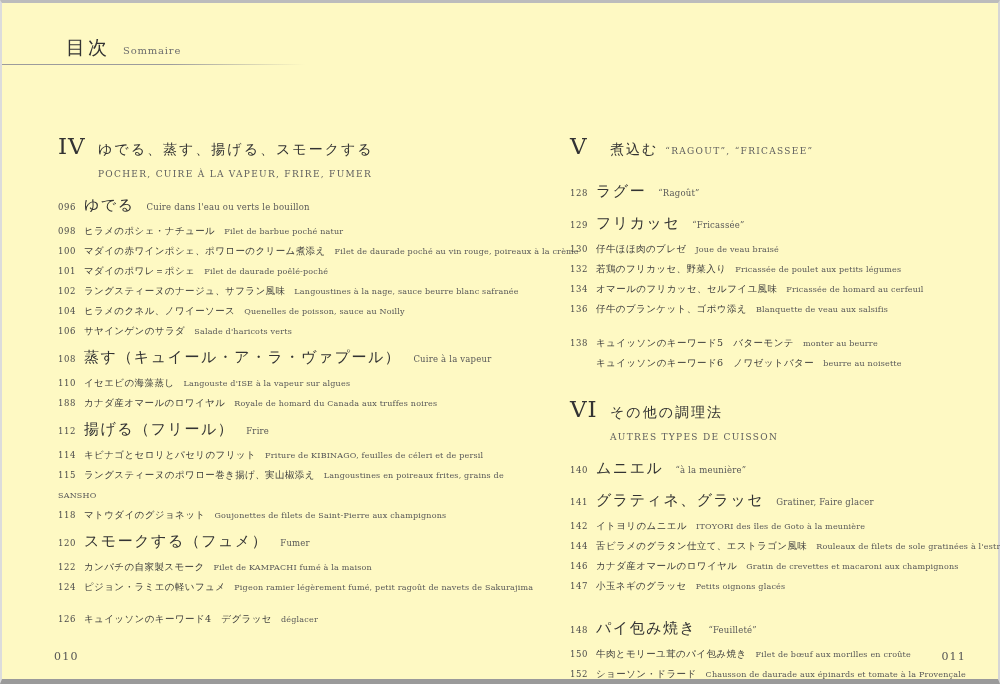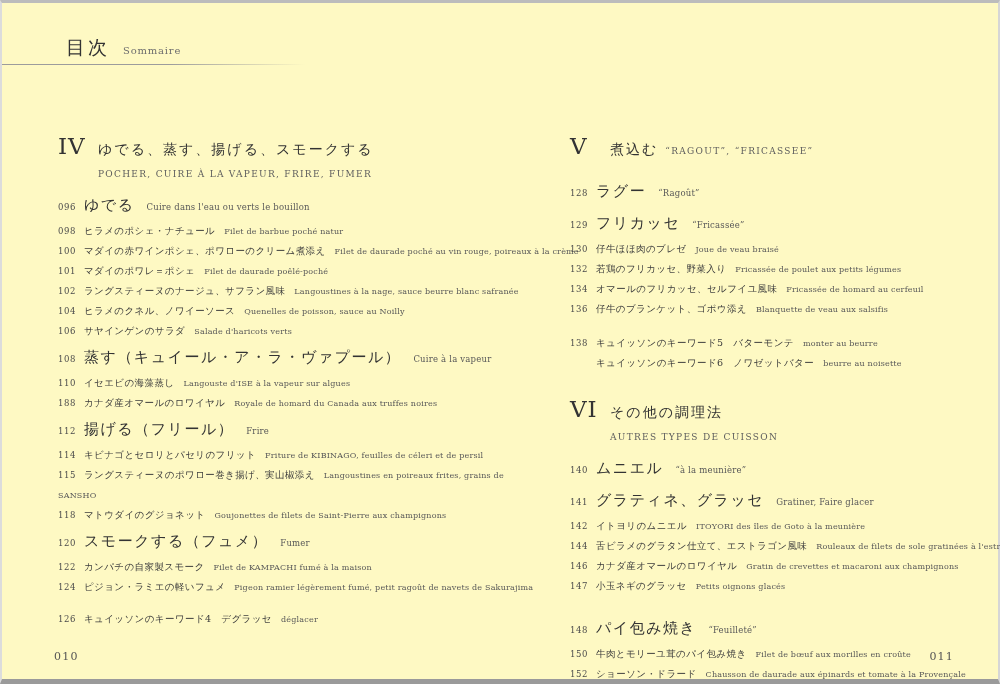--- a/index.html
+++ b/index.html
@@ -45,21 +45,21 @@
   .row.subhead{line-height:22px;margin:8px 0 4px;}
   .row.subhead .jp{font-size:15px;letter-spacing:1.5px;color:#333;}
   .row.subhead .note{font-size:8.5px;margin-left:12px;}
 
   .row.cont .note{margin-left:0;}
 
   .gap{width:100%;}
 
   .pagenum{position:absolute;bottom:16px;font-size:11px;letter-spacing:1.2px;color:#555;margin-left:22px;}
   .pagenum.pn-left{left:30px;}
-  .pagenum.pn-right{right:44px;}
+  .pagenum.pn-right{right:32px;}
 </style>
 </head>
 <body>
 
 <div class="spread">
   <div class="toc-header">
     <span class="jp">目次</span><span class="fr">Sommaire</span>
   </div>
   <div class="header-rule"></div>
 

